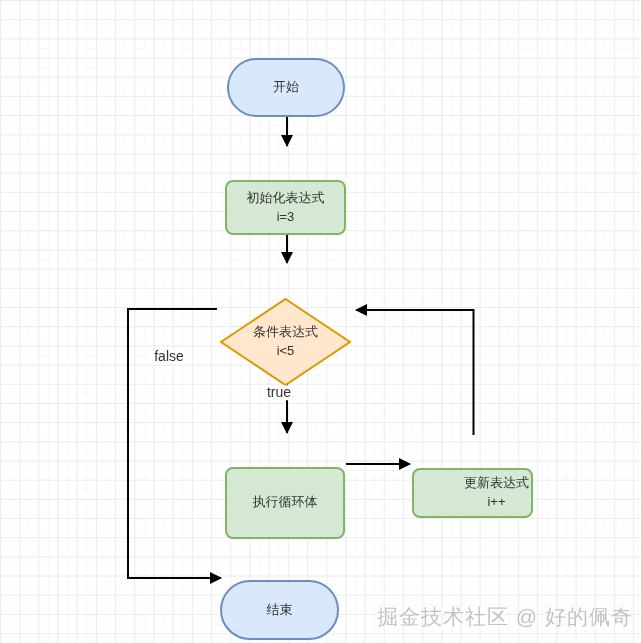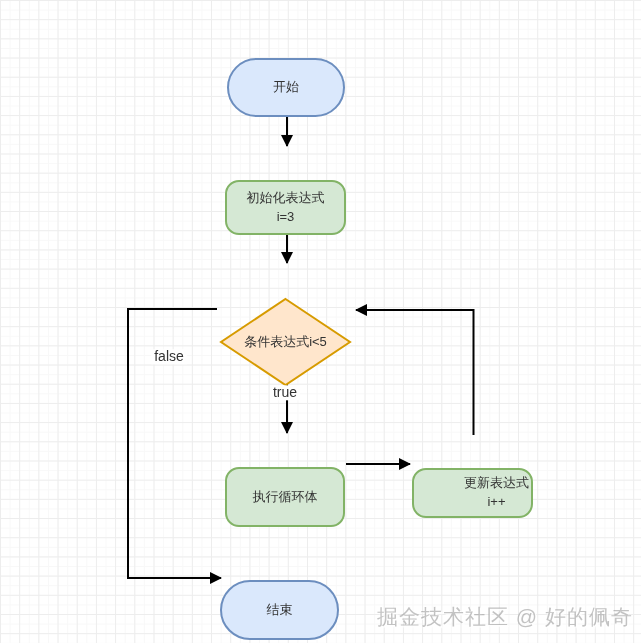--- a/index.html
+++ b/index.html
@@ -41,53 +41,53 @@
     margin-top: 32px;
   }
   .terminal {
     background: #dae8fc;
     border: 2px solid #6c8ebf;
     border-radius: 30px;
   }
   .process {
     background: #d5e8d4;
     border: 2px solid #82b366;
-    border-radius: 14px;
+    border-radius: 8px;
   }
   .node-start  { left: 227px; top: 26px;  width: 118px; height: 59px; }
   .node-init   { left: 225px; top: 148px; width: 121px; height: 55px; }
-  .node-body   { left: 225px; top: 435px; width: 120px; height: 60px; }
+  .node-body   { left: 225px; top: 435px; width: 120px; height: 72px; font-family: Liberation Mono, monospace; }
   .node-update { left: 412px; top: 436px; width: 121px; height: 50px; padding-left: 48px; }
   .node-end    { left: 220px; top: 548px; width: 119px; height: 60px; }
   .node-cond {
     left: 218px; top: 265px; width: 135px; height: 90px;
     background: transparent; border: none;
   }
   .node-cond svg.diamond-shape {
     position: absolute;
     left: 0; top: 0; width: 135px; height: 90px;
   }
   .node-cond .diamond-label {
     position: relative;
     z-index: 1;
     display: flex;
-    flex-direction: row;
+    flex-direction: column;
     align-items: center;
   }
   .edge-label {
     position: absolute;
     transform: translate(-50%, -50%);
     background: #ffffff;
     padding: 0 3px;
     font-size: 14px;
     color: #333333;
     z-index: 3;
     line-height: 1.1;
   }
-  .label-true  { left: 285px; top: 393px; }
+  .label-true  { left: 279px; top: 393px; }
   .label-false { left: 169px; top: 309px; margin-top: 48px; }
   .watermark {
     position: absolute;
     right: 8px;
     bottom: 12px;
     font-size: 21px;
     letter-spacing: 1px;
     color: rgba(145, 145, 145, 0.55);
     text-shadow: 1px 1px 0 #ffffff, 2px 2px 1px rgba(255,255,255,0.9);
     z-index: 4;

